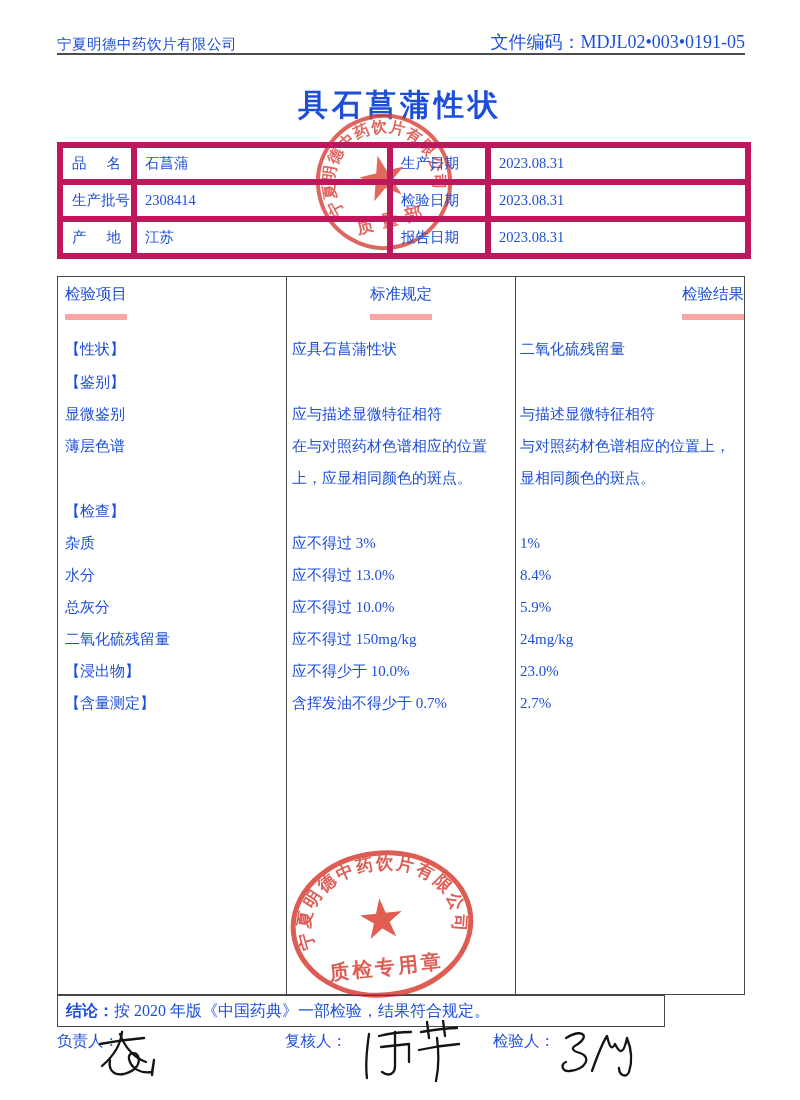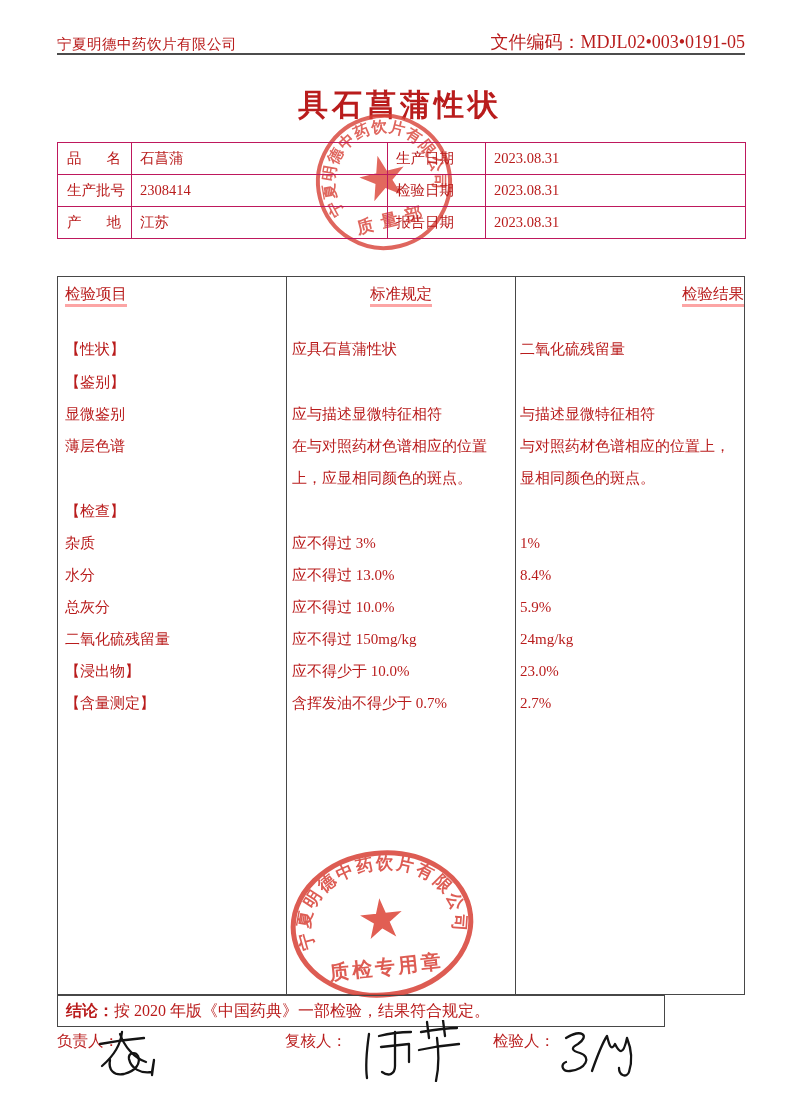--- a/index.html
+++ b/index.html
@@ -1,42 +1,42 @@
 <!DOCTYPE html>
 <html><head>
 <meta charset="utf-8">
 <style>
   html,body { margin:0; padding:0; background:#ffffff; }
   .page {
     position:relative; width:800px; height:1100px; background:#ffffff;
-    font-family:"Liberation Serif","DejaVu Serif",serif; color:#b91c1c;
+    font-family:"Liberation Serif","DejaVu Serif",serif; color:#1d4ed8;
     overflow:hidden;
   }
   
   .header-bar { position:absolute; left:57px; top:30px; width:688px;
     display:flex; justify-content:space-between; align-items:flex-end; }
   .header-company { font-size:14.5px; letter-spacing:.5px; }
   .header-doc { font-size:18px; }
   .header-rule { position:absolute; left:57px; top:53px; width:688px; height:2px; background:#4c4c4c; }
   
   .doc-title { position:absolute; left:0; top:85px; width:100%; margin:0;
     text-align:center; font-size:30px; font-weight:bold; letter-spacing:4px; }
   
   .info-table { position:absolute; left:57px; top:142px; width:688px;
     border-collapse:collapse; table-layout:fixed; }
-  .info-table td { border:1px solid #be185d; height:31px; font-size:14.5px;
+  .info-table td { border:6px solid #be185d; height:31px; font-size:14.5px;
     padding:0 0 0 8px; white-space:nowrap; vertical-align:middle; }
   .info-table td.jlabel { text-align:justify; text-align-last:justify; text-justify:inter-character; padding:0 10px 0 9px; }
   
   .main-table { position:absolute; left:57px; top:276px; width:688px; height:719px;
     border:1px solid #474747; box-sizing:border-box; }
   .vline { position:absolute; top:0; bottom:0; width:1px; background:#474747; }
   .vline.v1 { left:228px; } .vline.v2 { left:457px; }
   .thead { position:absolute; top:5px; font-size:15.5px; line-height:24px; }
-  .thead span { padding-bottom:2px; border-bottom:3px solid #fca5a5; }
+  .thead span { padding-bottom:12px; border-bottom:6px solid #fca5a5; }
   .th1 { left:7px; } .th2 { left:229px; width:228px; text-align:center; }
   .th3 { left:458px; width:228px; text-align:right; }
   .cellText { position:absolute; font-size:15px; line-height:32px; white-space:nowrap; }
   .col1 { left:7px; } .col2 { left:234px; } .col3 { left:462px; }
   .wrap { white-space:normal; width:222px; }
   
   .stamp { position:absolute; pointer-events:none; }
   .stamp-top { left:311px; top:109px; opacity:.8; transform:rotate(-14deg); }
   .stamp-bottom { left:286px; top:848px; opacity:.85; transform:rotate(-6deg); }
   

